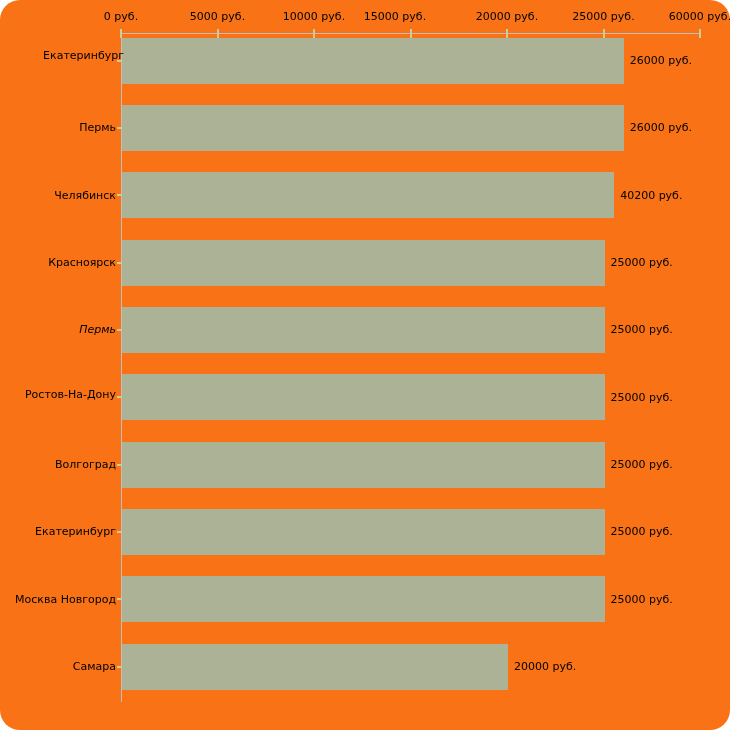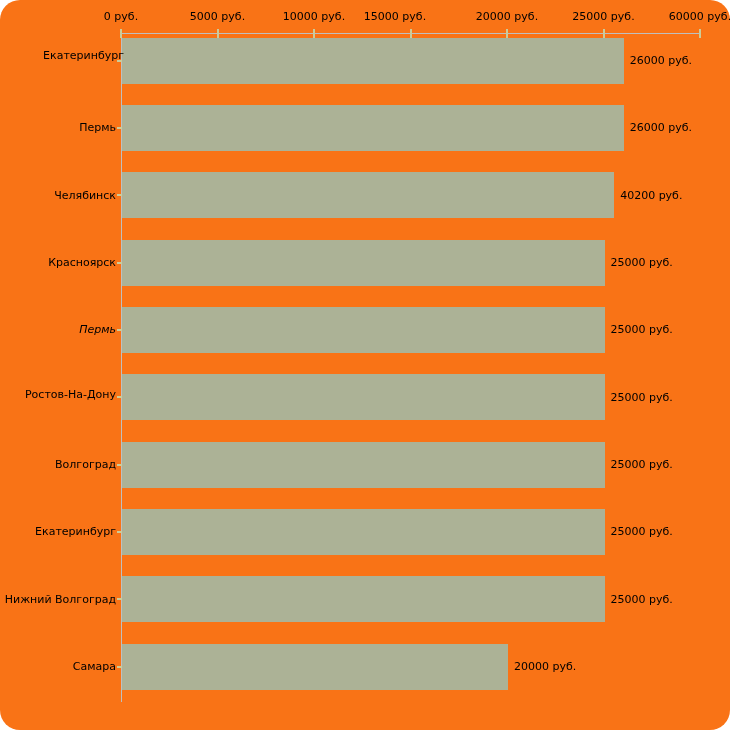--- a/index.html
+++ b/index.html
@@ -117,21 +117,21 @@
       <div class="value-label" style="left: 610.5px; top: 374.25px; height: 46px;">25000 руб.</div>
       <div class="bar" style="left: 122px; top: 441.6px; width: 482.5px; height: 46px; background: rgb(172, 178, 150);"></div>
       <div class="cat-label" style="top: 441.6px; height: 46px;">Волгоград</div>
       <div class="cat-tick" style="left: 117px; top: 463.6px; background: rgb(204, 204, 153);"></div>
       <div class="value-label" style="left: 610.5px; top: 441.6px; height: 46px;">25000 руб.</div>
       <div class="bar" style="left: 122px; top: 508.95px; width: 482.5px; height: 46px; background: rgb(172, 178, 150);"></div>
       <div class="cat-label" style="top: 508.95px; height: 46px;">Екатеринбург</div>
       <div class="cat-tick" style="left: 117px; top: 530.95px; background: rgb(204, 204, 153);"></div>
       <div class="value-label" style="left: 610.5px; top: 508.95px; height: 46px;">25000 руб.</div>
       <div class="bar" style="left: 122px; top: 576.3px; width: 482.5px; height: 46px; background: rgb(172, 178, 150);"></div>
-      <div class="cat-label" style="top: 576.3px; height: 46px;">Нижний Волгоград</div>
+      <div class="cat-label" style="top: 576.3px; height: 46px;">Москва Новгород</div>
       <div class="cat-tick" style="left: 117px; top: 598.3px; background: rgb(204, 204, 153);"></div>
       <div class="value-label" style="left: 610.5px; top: 576.3px; height: 46px;">25000 руб.</div>
       <div class="bar" style="left: 122px; top: 643.65px; width: 386px; height: 46px; background: rgb(172, 178, 150);"></div>
       <div class="cat-label" style="top: 643.65px; height: 46px;">Самара</div>
       <div class="cat-tick" style="left: 117px; top: 665.65px; background: rgb(204, 204, 153);"></div>
       <div class="value-label" style="left: 514px; top: 643.65px; height: 46px;">20000 руб.</div>
     </div>
 </div>
 
 </body></html>

